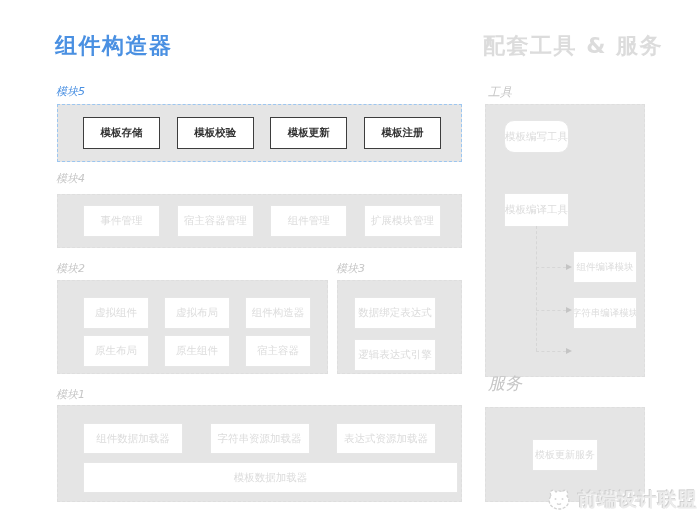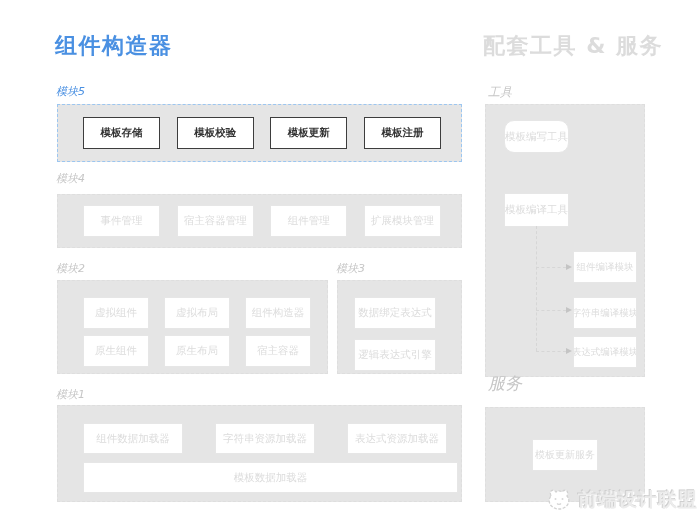--- a/index.html
+++ b/index.html
@@ -88,21 +88,21 @@
   #m3-label { left: 336px; top: 261px; }
   #m3 { left: 337px; top: 280px; width: 125px; height: 94px; }
   #m3 .col { display: flex; flex-direction: column; gap: 10px; padding: 16px 0 0 16px; }
   #m3 .box { width: 82px; height: 32px; }
 
   
   #m1-label { left: 56px; top: 387px; }
   #m1 { left: 57px; top: 405px; width: 405px; height: 97px; }
   #m1 .row3 {
     display: flex; justify-content: space-between;
-    margin: 17px 14px 0 25px;
+    margin: 17px 25px 0 25px;
   }
   #m1 .row3 .box { width: 100px; height: 31px; flex: none; }
   #m1 .wide { margin: 8px 0 0 25px; width: 375px; height: 31px; }
 
   
   #tools-label { left: 488px; top: 84px; font-size: 12px; }
   #tools { left: 485px; top: 104px; width: 160px; height: 273px; }
   #tools .box { position: absolute; }
   #t-write   { left: 18px; top: 15px; width: 65px; height: 33px; border-radius: 10px; }
   #t-compile { left: 18px; top: 88px; width: 65px; height: 34px; }
@@ -185,22 +185,22 @@
     <div class="box">组件管理</div>
     <div class="box">扩展模块管理</div>
   </div>
 
   <div class="sec-label" id="m2-label">模块2</div>
   <div class="container" id="m2">
     <div class="grid">
       <div class="box">虚拟组件</div>
       <div class="box">虚拟布局</div>
       <div class="box">组件构造器</div>
+      <div class="box">原生布局</div>
       <div class="box">原生组件</div>
-      <div class="box">原生布局</div>
       <div class="box">宿主容器</div>
     </div>
   </div>
 
   <div class="sec-label" id="m3-label">模块3</div>
   <div class="container" id="m3">
     <div class="col">
       <div class="box">数据绑定表达式</div>
       <div class="box">逻辑表达式引擎</div>
     </div>
@@ -221,21 +221,20 @@
     <div class="box" id="t-write">模板编写工具</div>
     <div class="box" id="t-compile">模板编译工具</div>
 
     <div class="vline"></div>
     <div class="h-arrow" id="t-arrow1"></div>
     <div class="h-arrow" id="t-arrow2"></div>
     <div class="h-arrow" id="t-arrow3"></div>
 
     <div class="box target" id="t-target1">组件编译模块</div>
     <div class="box target" id="t-target2">字符串编译模块</div>
-    <div class="box target" id="t-target3">表达式编译模块</div>
   </div>
 
   <div class="sec-label" id="services-label">服务</div>
   <div class="container" id="services">
     <div class="box" id="svc-box">模板更新服务</div>
   </div>
 
   <div id="watermark">
     <div class="wm-dash"></div>
     <svg class="wm-logo" width="30" height="28" viewBox="0 0 30 28">

